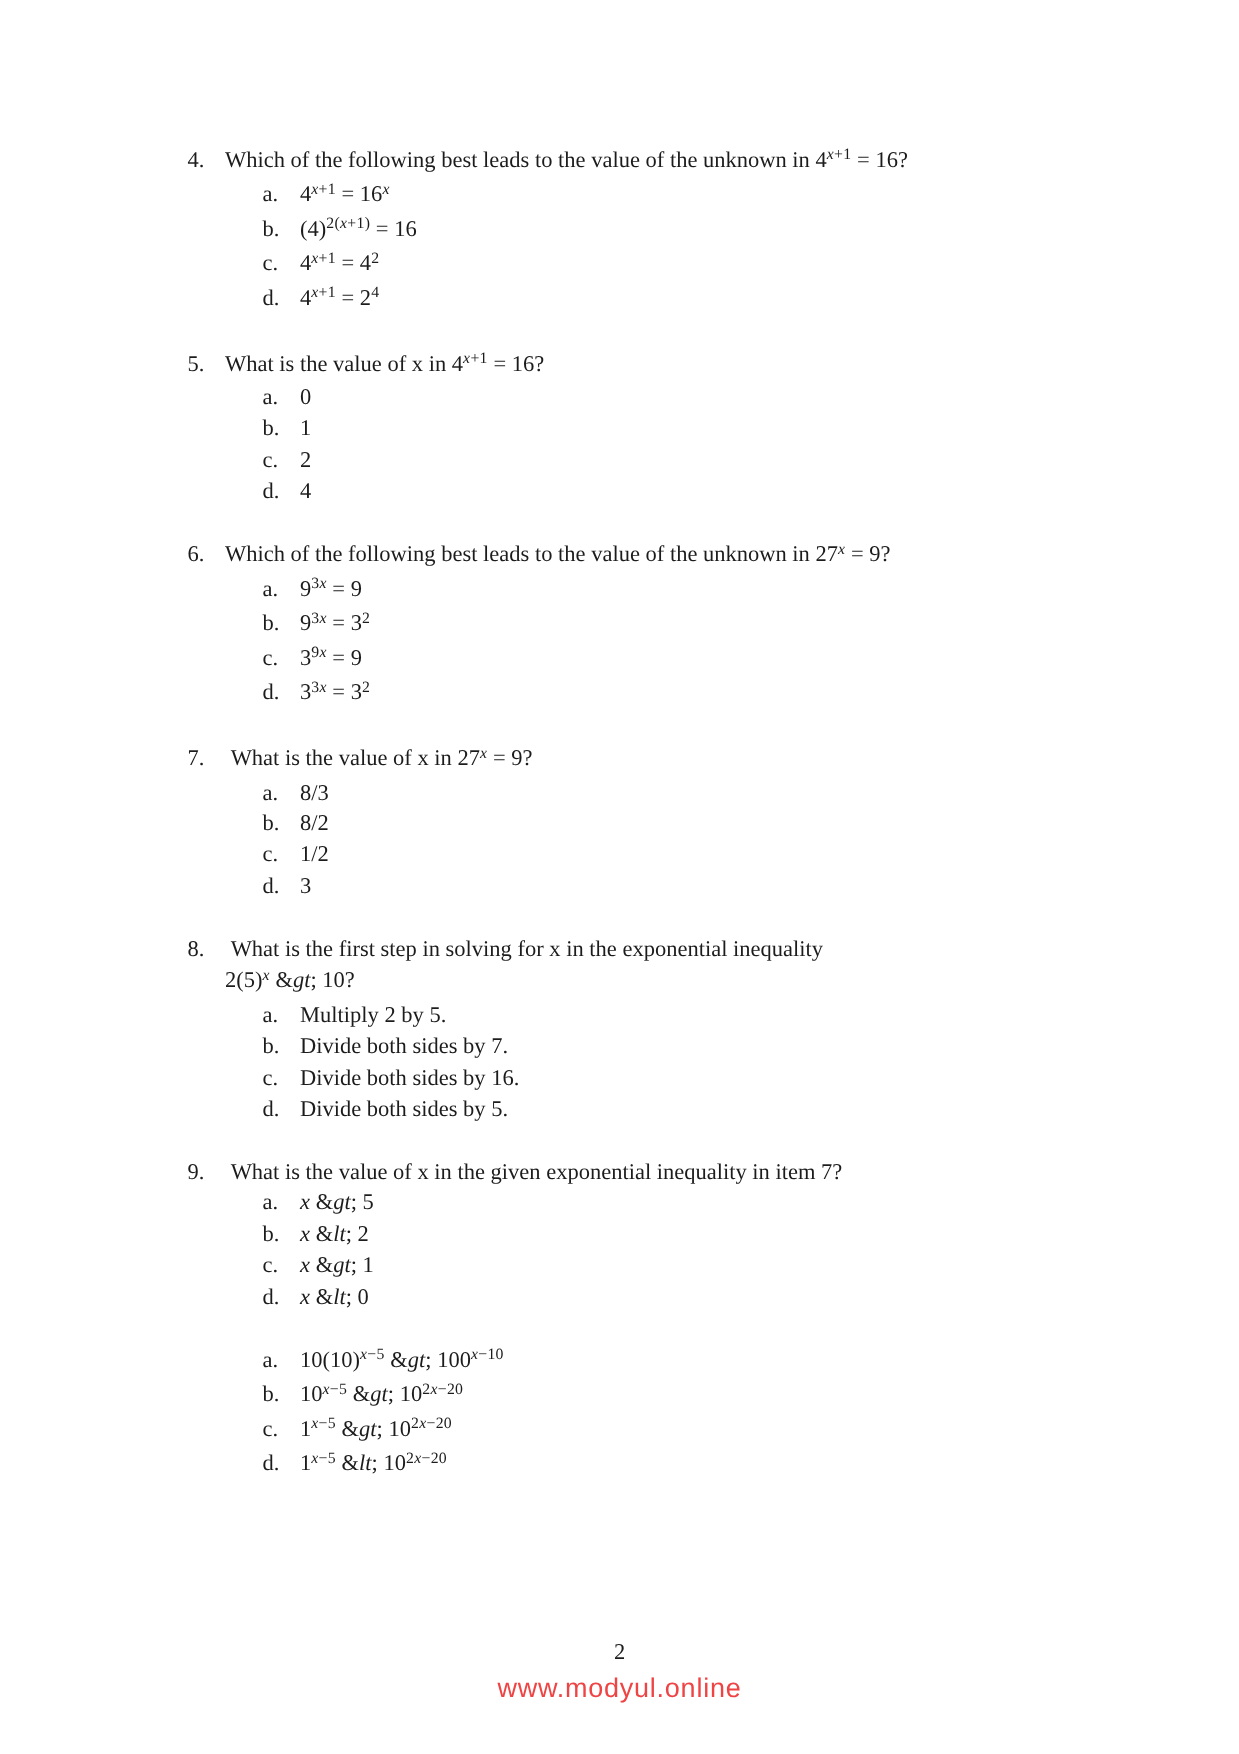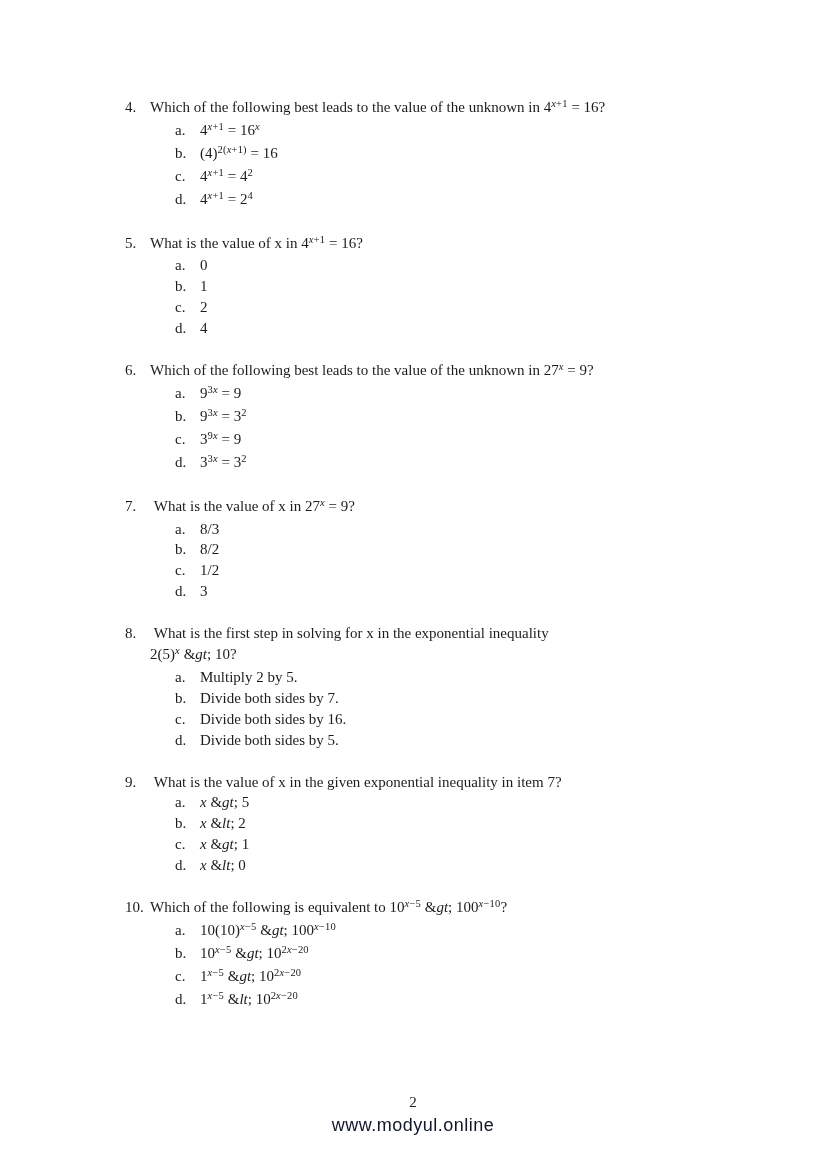--- a/index.html
+++ b/index.html
@@ -45,21 +45,21 @@
     color: #1c1c1c;
   }
   .footer-site {
     position: absolute;
     top: 1115px;
     left: 0; right: 0;
     text-align: center;
     font-family: "Liberation Sans", sans-serif;
     font-size: 18px;
     letter-spacing: 0.5px;
-    color: #0f172a;
+    color: #ef4444;
   }
 </style>
 </head>
 <body>
 
 <div class="content">
   <div class="question">
     <div class="q-row">
       <span class="q-num">4.</span>
       <span class="q-text math">Which of the following best leads to the value of the unknown in <span class="math">4<sup><i>x</i>+1</sup> = 16?</span></span>
@@ -204,24 +204,20 @@
           <span class="opt-content"><span class="math"><i>x</i> &amp;<i>gt</i>; 1</span></span>
         </div>
         <div class="option">
           <span class="opt-letter">d.</span>
           <span class="opt-content"><span class="math"><i>x</i> &amp;<i>lt</i>; 0</span></span>
         </div>
       </div>
   </div>
 
   <div class="question">
-    <div class="q-row">
-      <span class="q-num">10.</span>
-      <span class="q-text math">Which of the following is equivalent to <span class="math">10<sup><i>x</i>−5</sup> &amp;<i>gt</i>; 100<sup><i>x</i>−10</sup>?</span></span>
-    </div>
     <div class="options">
         <div class="option">
           <span class="opt-letter">a.</span>
           <span class="opt-content"><span class="math">10(10)<sup><i>x</i>−5</sup> &amp;<i>gt</i>; 100<sup><i>x</i>−10</sup></span></span>
         </div>
         <div class="option">
           <span class="opt-letter">b.</span>
           <span class="opt-content"><span class="math">10<sup><i>x</i>−5</sup> &amp;<i>gt</i>; 10<sup>2<i>x</i>−20</sup></span></span>
         </div>
         <div class="option">

